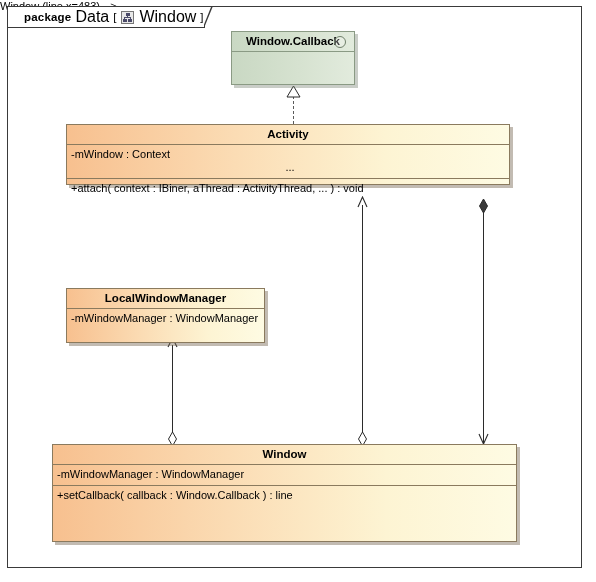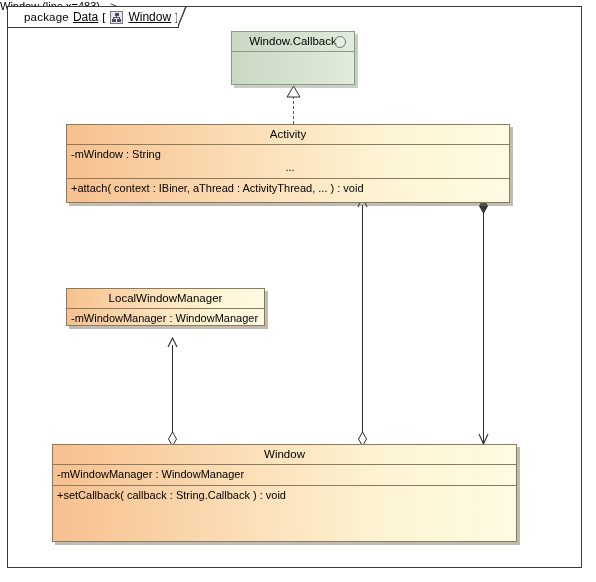--- a/index.html
+++ b/index.html
@@ -22,22 +22,22 @@
     border-top-left-radius:0;
   }
   #package-tab:after{
     content:"";position:absolute;right:-9px;top:-1px;
     width:0;height:0;border-left:9px solid #3a3a3a;border-bottom:22px solid transparent;
   }
   #package-tab:before{
     content:"";position:absolute;right:-7px;top:0px;z-index:2;
     width:0;height:0;border-left:8px solid #ffffff;border-bottom:20px solid transparent;
   }
-  .pk-kw{font-weight:normal;font-size:11.5px;letter-spacing:0.2px;padding-left:10px;}
-  .pk-name{font-size:12px;text-decoration:underline;}
+  .pk-kw{font-weight:bold;font-size:11.5px;letter-spacing:0.2px;padding-left:10px;}
+  .pk-name{font-size:16px;}
   .pk-brk{font-size:11.5px;}
   .pk-icon{
     width:13px;height:13px;display:inline-block;position:relative;
     border:1px solid #777;background:#e8e8e8;box-sizing:border-box;
     margin:0 1px;flex:0 0 auto;
   }
   .pk-icon i{position:absolute;background:#4a4a68;display:block;}
   .pk-icon .n1{left:4px;top:1px;width:4px;height:3px;}
   .pk-icon .n2{left:1px;top:7px;width:4px;height:3px;}
   .pk-icon .n3{left:6px;top:7px;width:4px;height:3px;}
@@ -48,21 +48,21 @@
 
   
   .uml{
     position:absolute;box-sizing:border-box;
     border:1px solid #8a7a5e;
     box-shadow:3px 3px 0 0 rgba(120,105,85,.45);
   }
   .uml .sec{box-sizing:border-box;}
   .uml .sec + .sec{border-top:1px solid #8a7a5e;}
   .uml .title{
-    text-align:center;font-weight:normal;font-size:11.5px;
+    text-align:center;font-weight:bold;font-size:11.5px;
     padding:3px 0 4px 0;position:relative;
   }
   .uml .body{padding:3px 0 4px 4px;line-height:13px;font-size:11px;}
   .uml .body .ln{white-space:nowrap;}
   .uml .body .ctr{text-align:center;}
 
   
   .cls{background:linear-gradient(to right,#f7c08f 0%,#fbdcb4 38%,#fdf4d3 72%,#fefbe3 100%);}
   
   .iface{
@@ -146,50 +146,50 @@
 
 <div class="uml iface" style="left:231px;top:31px;width:124px;height:54px;">
   <div class="sec title">
     <span>Window.Callback</span>
     <span class="iface-circle"></span>
   </div>
   <div class="sec body" style="height:31px;"></div>
 </div>
 
 
-<div class="uml cls" style="left:66px;top:124px;width:444px;height:79px;">
+<div class="uml cls" style="left:66px;top:124px;width:444px;height:61px;">
   <div class="sec title cls">
     <span>Activity</span>
   </div>
   <div class="sec body">
-    <div class="ln">-mWindow : String</div>
+    <div class="ln">-mWindow : Context</div>
     <div class="ln ctr">...</div>
   </div>
   <div class="sec body">
     <div class="ln">+attach( context : IBiner, aThread : ActivityThread, ... ) : void</div>
   </div>
 </div>
 
 
-<div class="uml cls" style="left:66px;top:288px;width:199px;height:38px;">
+<div class="uml cls" style="left:66px;top:288px;width:199px;height:55px;">
   <div class="sec title cls">
     <span>LocalWindowManager</span>
   </div>
   <div class="sec body" style="height:31px;">
     <div class="ln">-mWindowManager : WindowManager</div>
   </div>
 </div>
 
 
 <div class="uml cls" style="left:52px;top:444px;width:465px;height:98px;">
   <div class="sec title cls">
     <span>Window</span>
   </div>
   <div class="sec body">
     <div class="ln">-mWindowManager : WindowManager</div>
   </div>
   <div class="sec body">
-    <div class="ln">+setCallback( callback : String.Callback ) : void</div>
+    <div class="ln">+setCallback( callback : Window.Callback ) : line</div>
   </div>
 </div>
 
 
 
 
 </body></html>

